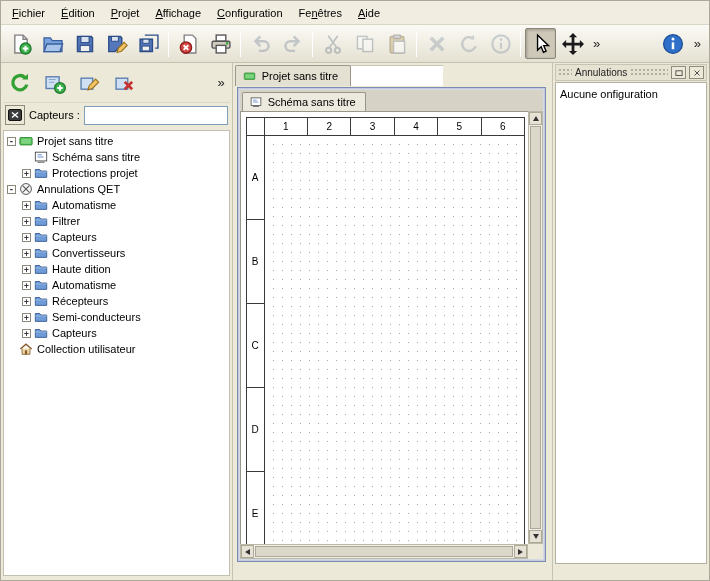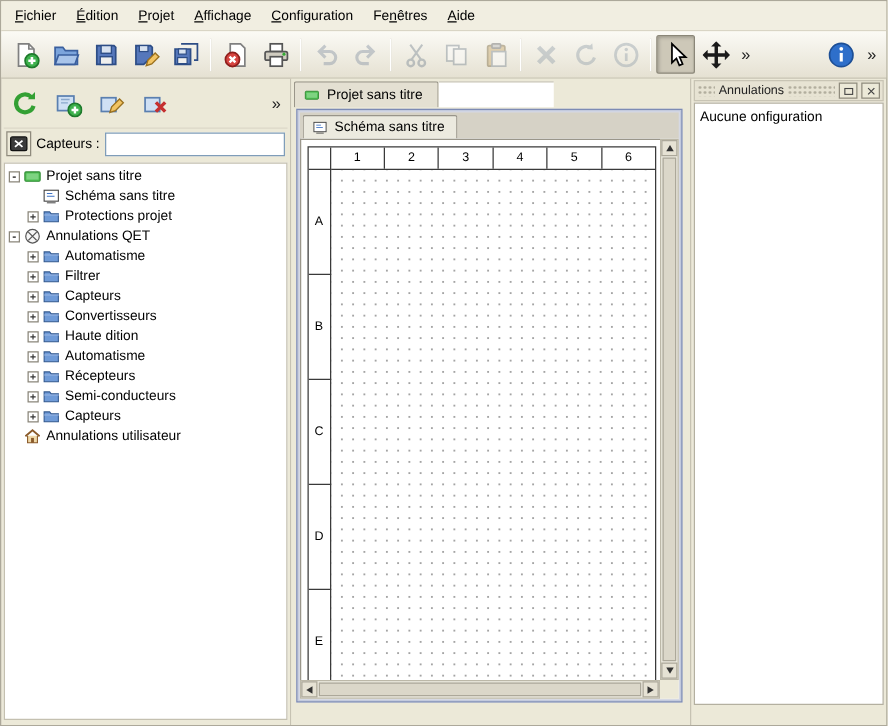--- a/index.html
+++ b/index.html
@@ -457,21 +457,21 @@
           </div>
           <div class="tree-row" style="padding-left: 3px;">
             <span class="expander-ph"></span>
             <span class="icn">
               <svg viewBox="0 0 16 16">
                 <path d="M1.5 8L8 2.5 14.5 8" fill="none" stroke="#8a5a2a" stroke-width="1.6"></path>
                 <path d="M3.5 7.5V14h9V7.5" fill="#f0d9a8" stroke="#8a5a2a"></path>
                 <rect x="6.7" y="9.5" width="2.6" height="4.5" fill="#8a5a2a"></rect>
               </svg>
             </span>
-            <span class="tree-label">Annulations utilisateur</span>
+            <span class="tree-label">Collection utilisateur</span>
           </div>
         </div>
     </div>
 
     <div class="center">
       <div class="proj-tabbar">
         <div class="proj-tab">
           <span class="icn">
               <svg viewBox="0 0 16 16">
                 <rect x="1" y="4" width="14" height="8.5" rx="1" fill="#52c156" stroke="#2e8a32"></rect>

